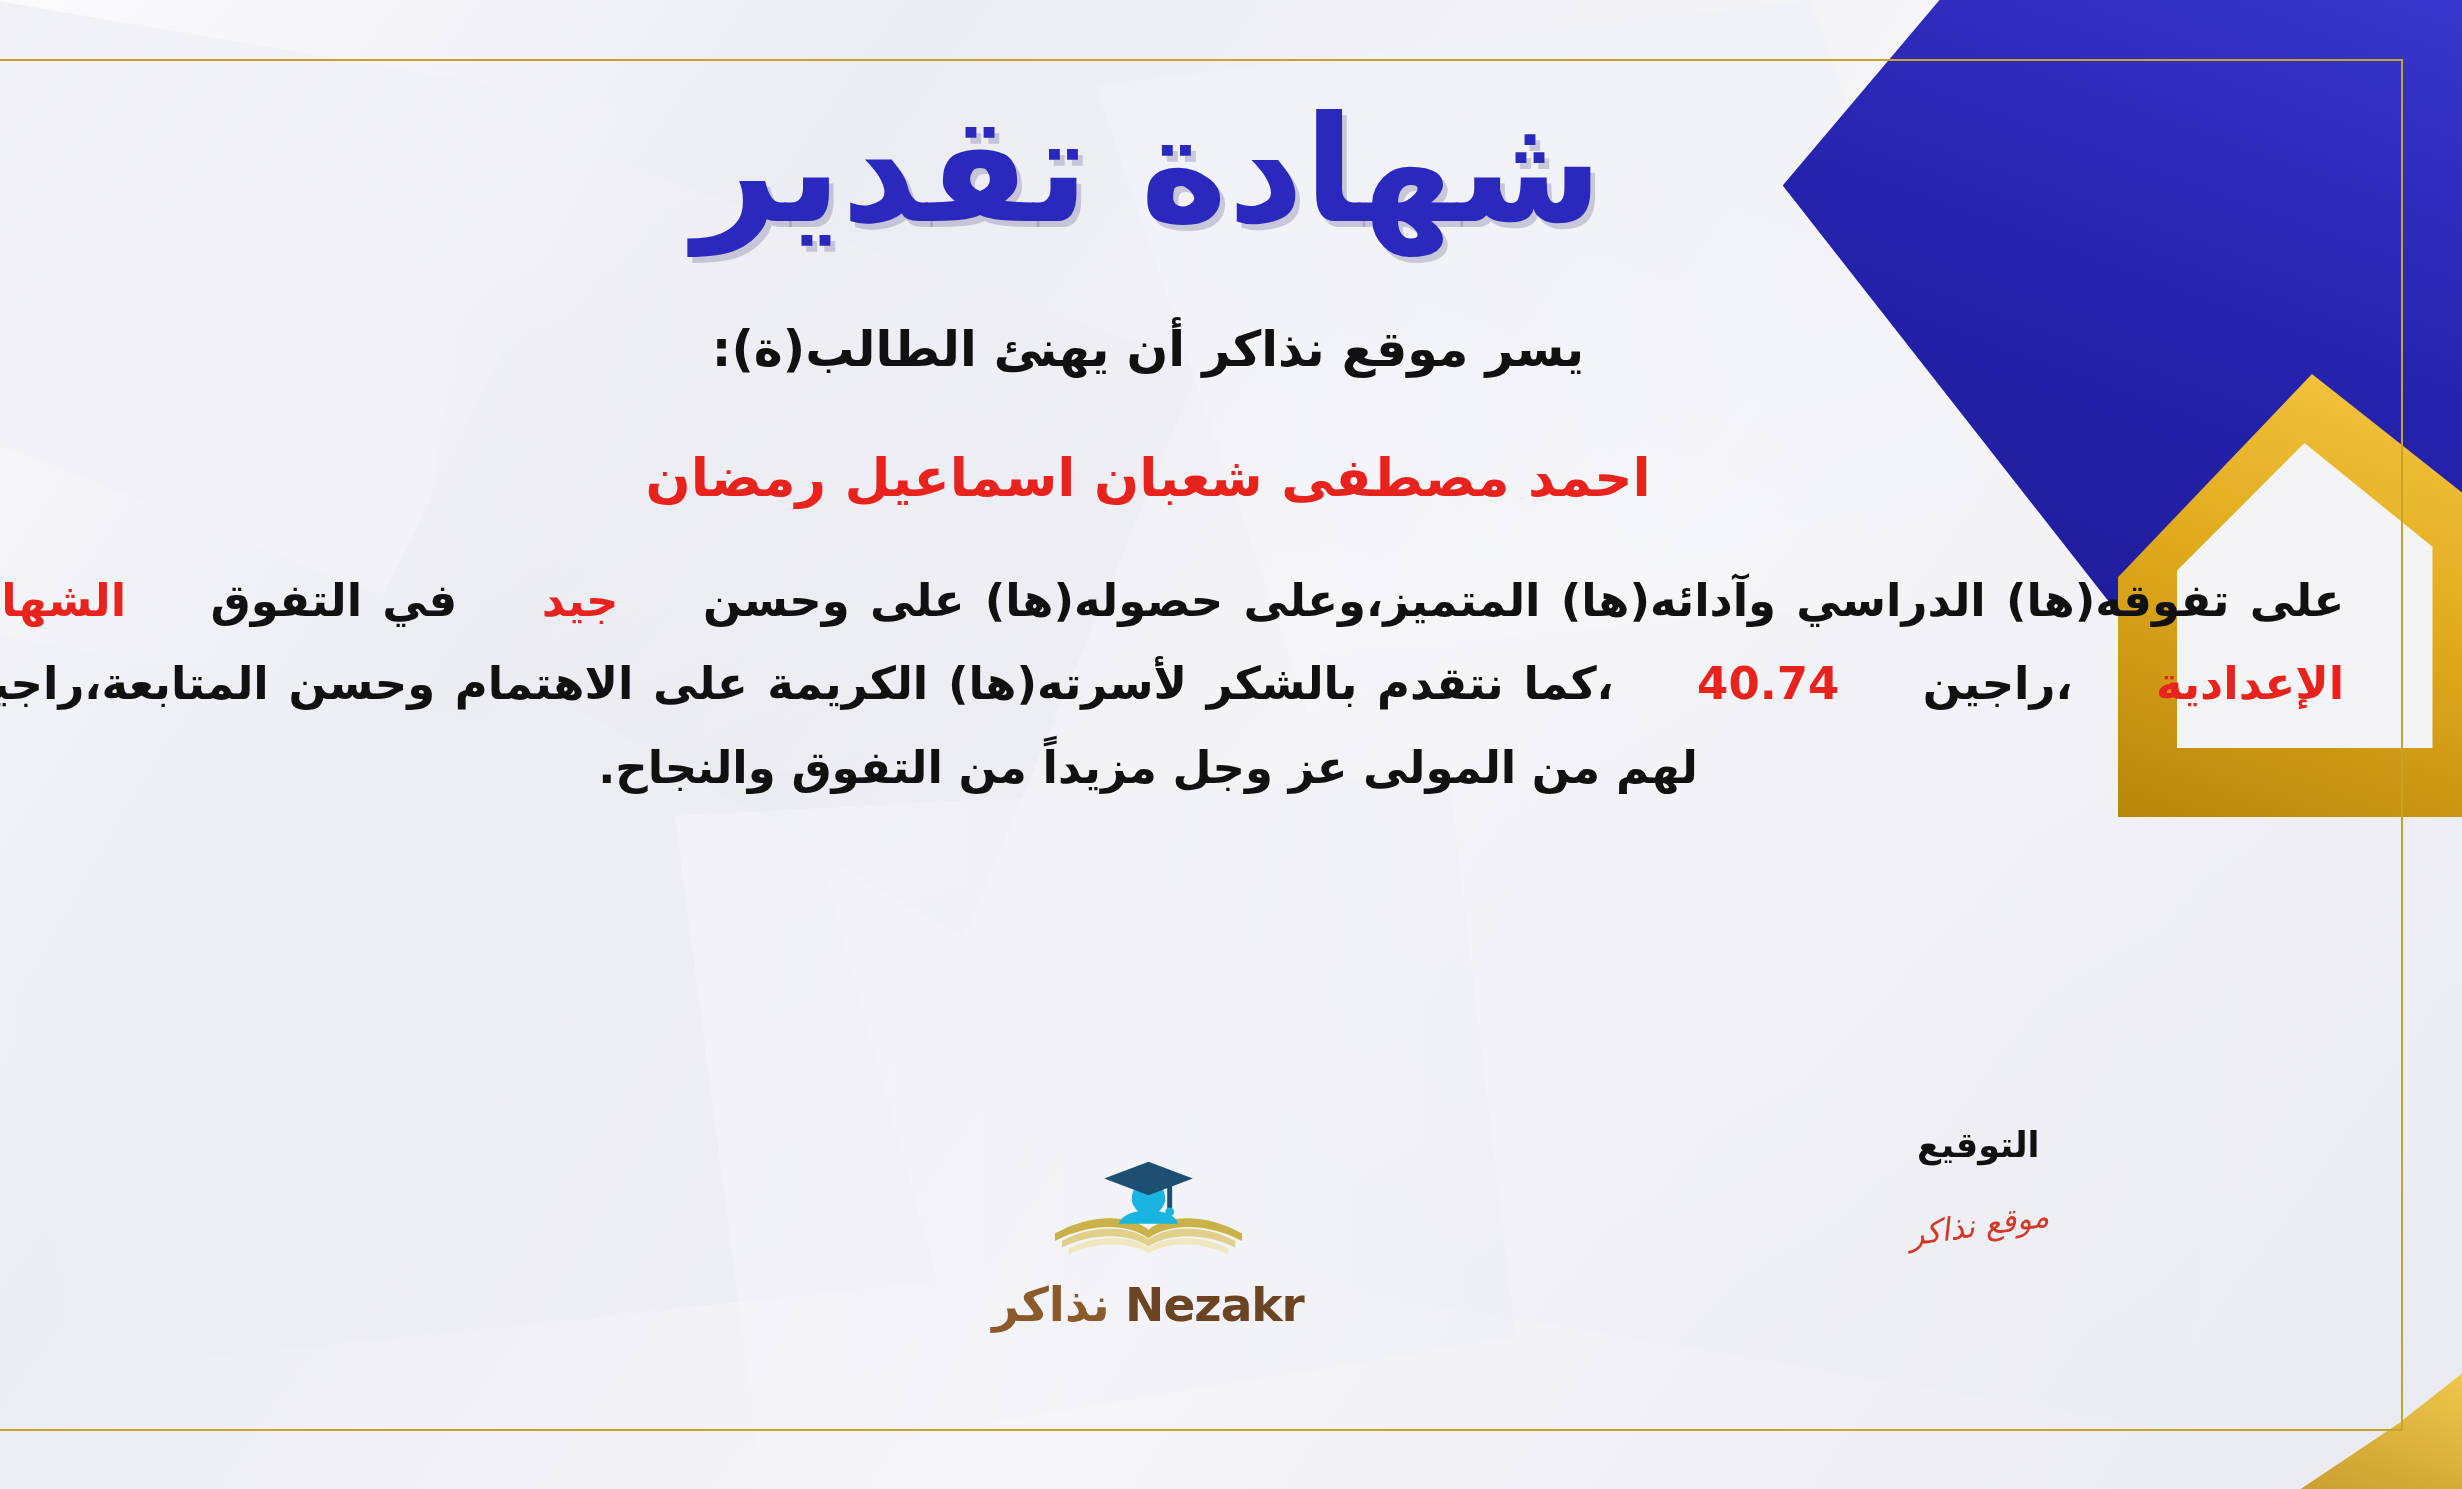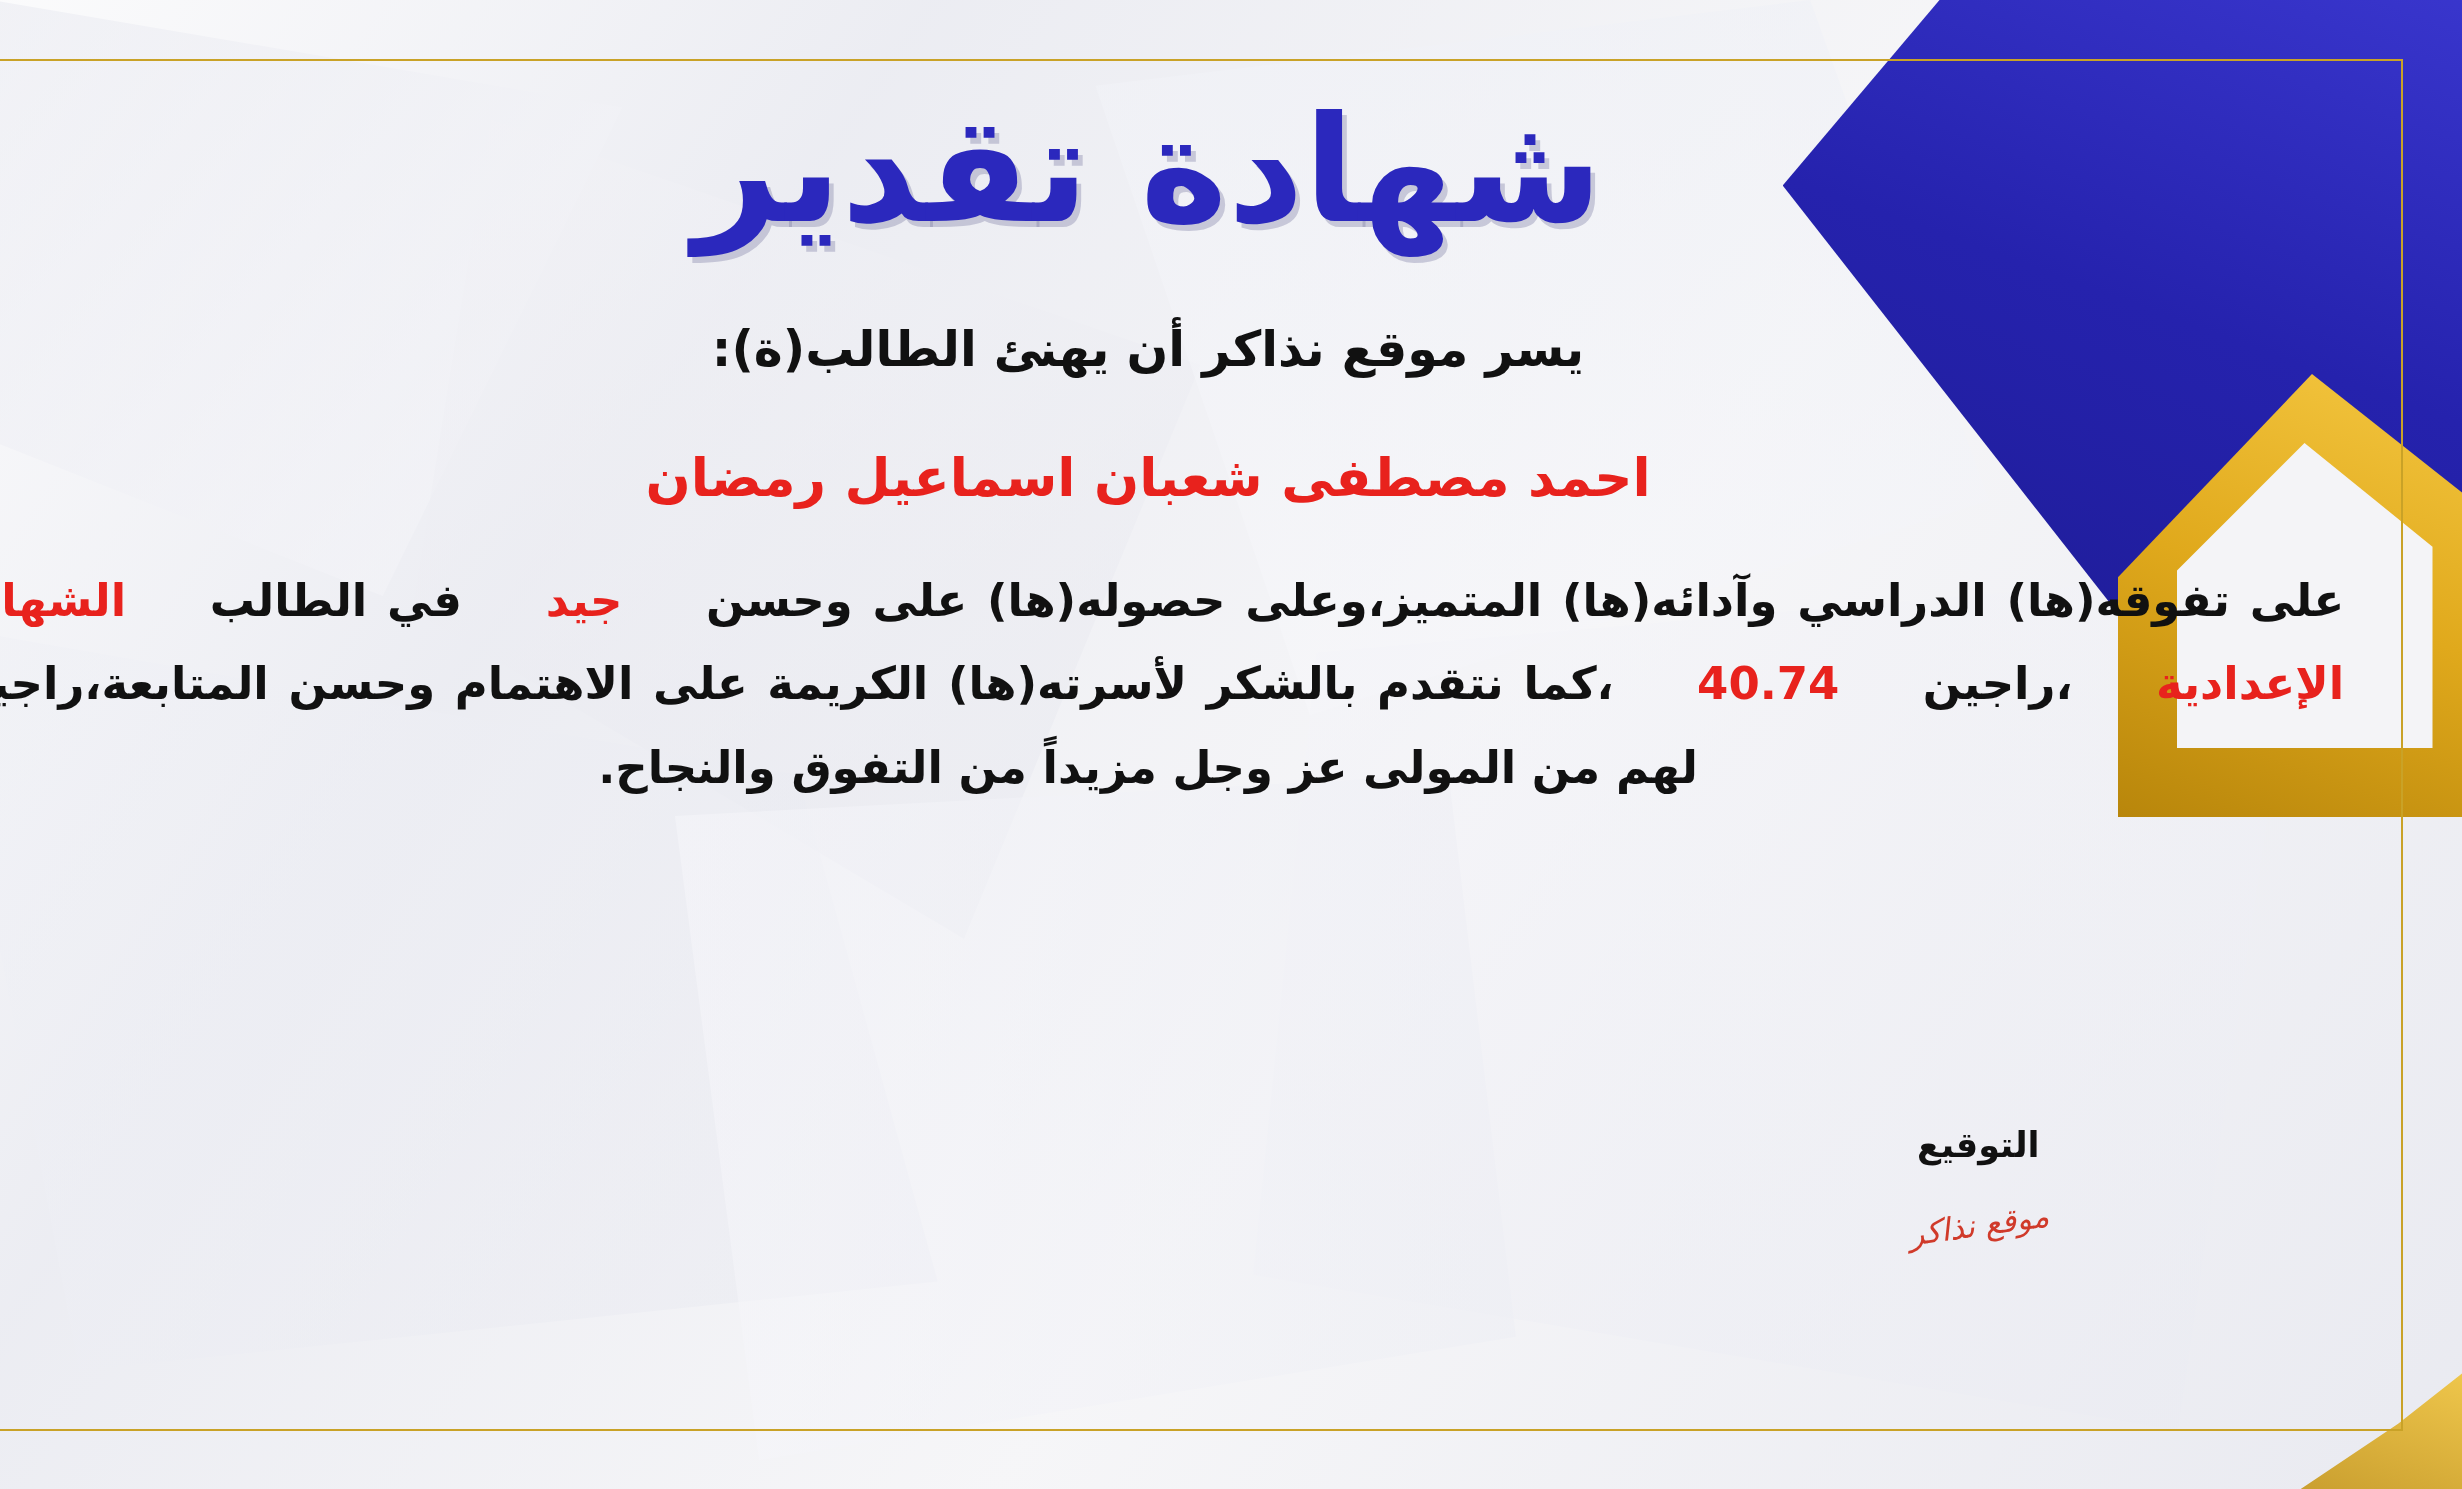--- a/index.html
+++ b/index.html
@@ -231,38 +231,57 @@
 
       <div class="line-intro">يسر موقع نذاكر أن يهنئ الطالب(ة):</div>
 
       <div class="student-name">احمد مصطفى شعبان اسماعيل رمضان</div>
 
       <div class="paragraph">
         <span>على تفوقه(ها) الدراسي وآدائه(ها) المتميز،وعلى حصوله(ها) على وحسن</span>
         <span class="sp"></span>
         <span class="hl">جيد</span>
         <span class="sp"></span>
-        <span>في الطالب</span>
+        <span>في التفوق</span>
         <span class="sp"></span>
         <span class="hl">الشهادة الإعدادية</span>
         <span class="sp"></span>
         <span>،راجين</span>
         <span class="sp"></span>
         <span class="hl">40.74</span>
         <span class="sp"></span>
         <span>،كما نتقدم بالشكر لأسرته(ها) الكريمة على الاهتمام وحسن المتابعة،راجين لهم من المولى عز وجل مزيداً من التفوق والنجاح.</span>
       </div>
 
     </div>
   </div>
 
   <div class="footer">
 
     <div class="signature-block">
       <div class="signature-label">التوقيع</div>
       <div class="signature-script">موقع نذاكر</div>
     </div>
 
+    <div class="logo-block">
+      <svg class="logo-mark" viewBox="0 0 420 270">
+
+        <path d="M20 190 C 90 150, 170 150, 210 182 C 250 150, 330 150, 400 190 L 400 205 C 330 168, 250 168, 210 200 C 170 168, 90 168, 20 205 Z" fill="#c9b247"></path>
+        <path d="M34 205 C 96 172, 168 172, 210 202 C 252 172, 324 172, 386 205 L 386 218 C 324 188, 252 188, 210 216 C 168 188, 96 188, 34 218 Z" fill="#e0d08a"></path>
+        <path d="M48 220 C 104 192, 170 192, 210 218 C 250 192, 316 192, 372 220 L 372 232 C 316 206, 250 206, 210 230 C 170 206, 104 206, 48 232 Z" fill="#f0e7c0"></path>
+
+        <circle cx="210" cy="118" r="34" fill="#19b4e0"></circle>
+        <path d="M150 170 C 158 134, 262 134, 270 170 Z" fill="#19b4e0"></path>
+
+        <path d="M120 78 L210 44 L300 78 L210 112 Z" fill="#1d4f72"></path>
+        <path d="M248 92 L248 142 L258 142 L258 90 Z" fill="#1d4f72"></path>
+        <circle cx="253" cy="146" r="9" fill="#19b4e0"></circle>
+      </svg>
+      <div class="logo-word">
+        <span class="lat">Nezakr</span>
+        <span>نذاكر</span>
+      </div>
+    </div>
 
   </div>
 
 </div>
 
 
 </body></html>

